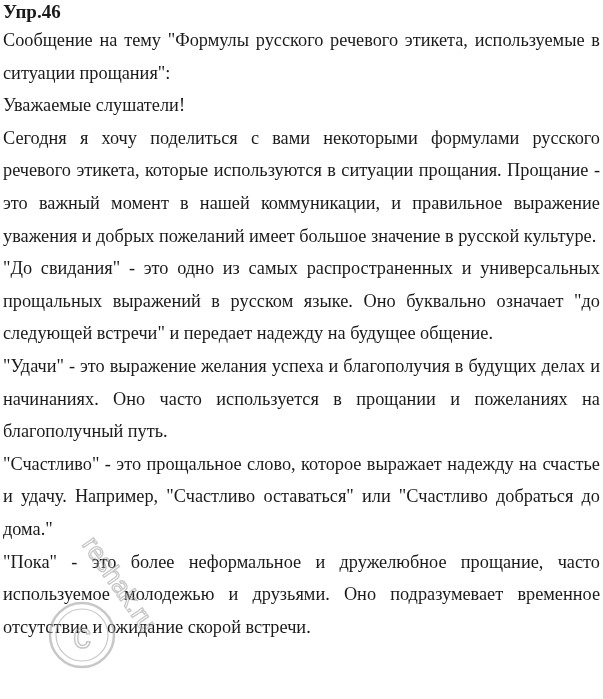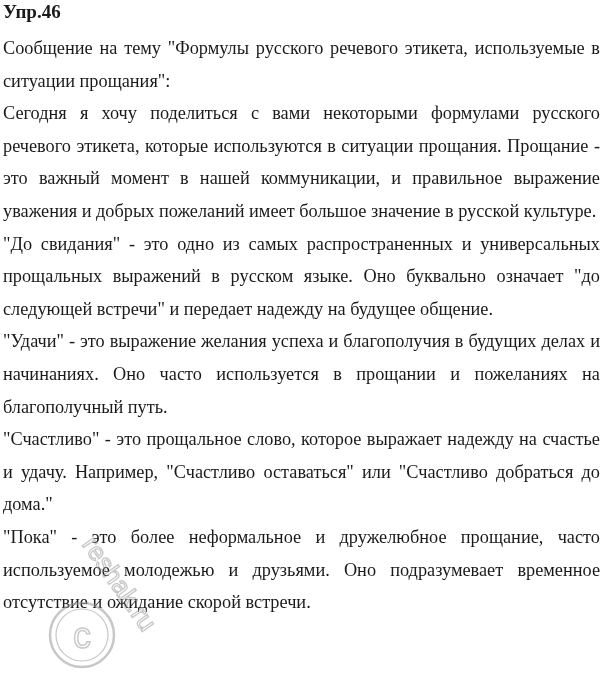--- a/index.html
+++ b/index.html
@@ -18,21 +18,21 @@
     .page {
       position: absolute;
       left: 3px;
       top: 0px;
       width: 597px;
     }
     .title {
       font-weight: bold;
       font-size: 19px;
       line-height: 22px;
-      margin: 1px 0 8px 0;
+      margin: 1px 0 0 0;
       height: 23px;
     }
     .para {
       font-size: 18.3px;
       line-height: 32.6px;
       text-align: justify;
       text-align-last: left;
       margin: 0;
     }
     .watermark {
@@ -44,20 +44,21 @@
       pointer-events: none;
       opacity: 0.55;
     }
   </style>
 </head>
 <body>
 
 <div class="page">
   <div class="title">Упр.46</div>
   <p class="para">Сообщение на тему "Формулы русского речевого этикета, используемые в ситуации прощания":</p>
+  <p class="para">Уважаемые слушатели!</p>
   <p class="para">Сегодня я хочу поделиться с вами некоторыми формулами русского речевого этикета, которые используются в ситуации прощания. Прощание - это важный момент в нашей коммуникации, и правильное выражение уважения и добрых пожеланий имеет большое значение в русской культуре.</p>
   <p class="para">"До свидания" - это одно из самых распространенных и универсальных прощальных выражений в русском языке. Оно буквально означает "до следующей встречи" и передает надежду на будущее общение.</p>
   <p class="para">"Удачи" - это выражение желания успеха и благополучия в будущих делах и начинаниях. Оно часто используется в прощании и пожеланиях на благополучный путь.</p>
   <p class="para">"Счастливо" - это прощальное слово, которое выражает надежду на счастье и удачу. Например, "Счастливо оставаться" или "Счастливо добраться до дома."</p>
   <p class="para">"Пока" - это более неформальное и дружелюбное прощание, часто используемое молодежью и друзьями. Оно подразумевает временное отсутствие и ожидание скорой встречи.</p>
 </div>
 
 <div class="watermark">
   <svg width="130" height="150" viewBox="0 0 130 150">
     <circle cx="42" cy="100" r="32" fill="none" stroke="#9a9a9a" stroke-width="2.5"></circle>

